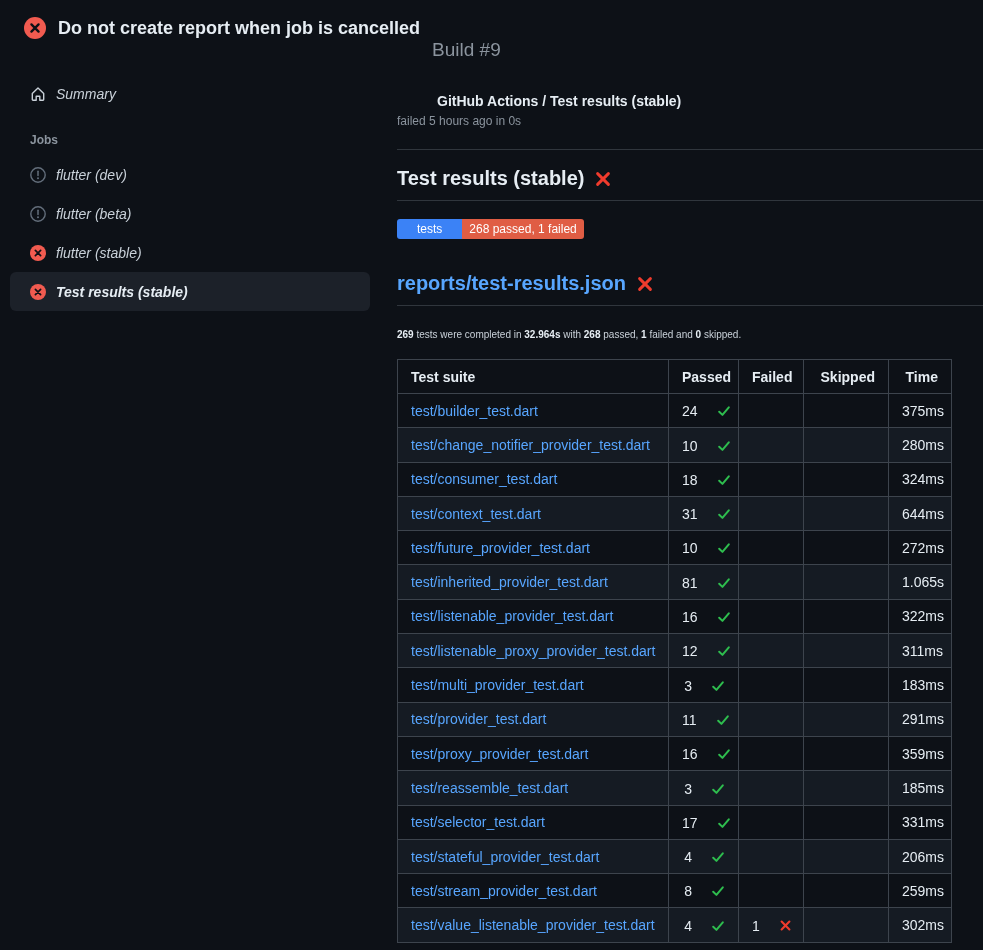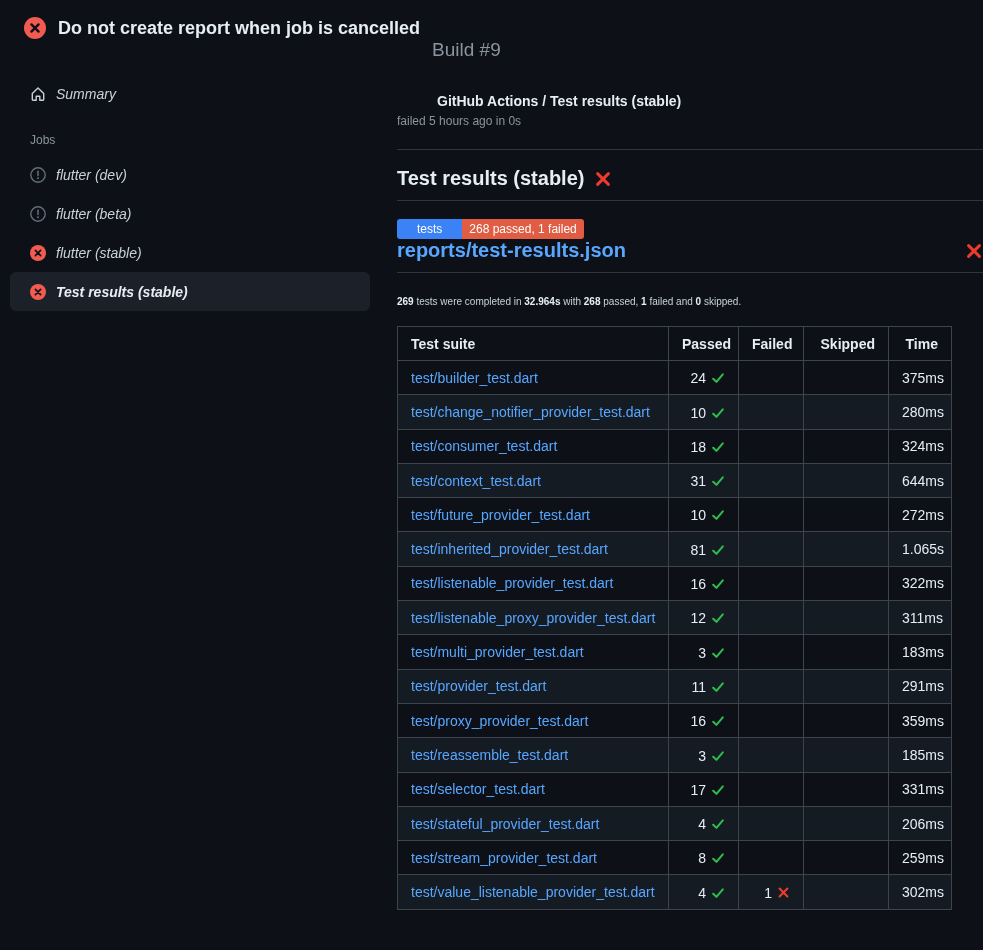--- a/index.html
+++ b/index.html
@@ -55,20 +55,21 @@
   .side-item .s-icon { width: 16px; height: 16px; flex: none; }
   .side-item.selected {
     background: #1c2129;
     font-weight: bold;
     color: #e6edf3;
   }
   .jobs-label {
     margin: 20px 0 8px 30px;
     font-size: 12px;
     color: #8b949e;
+    font-weight: bold;
   }
 
   
   .main {
     flex: 1;
     padding: 37px 0 24px 17px;
     min-width: 0;
   }
   .breadcrumb {
     font-size: 14px;
@@ -88,28 +89,28 @@
     display: flex;
     align-items: center;
     gap: 10px;
     font-size: 20px;
     font-weight: bold;
     color: #e6edf3;
     padding-bottom: 10px;
     border-bottom: 1px solid #30363d;
   }
   .report-heading {
+    margin-top: 33px;
     display: flex;
     align-items: center;
     gap: 10px;
     font-size: 20px;
     font-weight: bold;
     padding-bottom: 10px;
     border-bottom: 1px solid #30363d;
-    justify-content: space-between;
   }
   .report-heading a {
     color: #58a6ff;
     text-decoration: none;
   }
   .x-icon-large { width: 18px; height: 18px; flex: none; }
 
   
   .badge {
     margin-top: 18px;
@@ -153,21 +154,21 @@
     text-align: right;
   }
   table.results th.col-suite { text-align: left; }
   table.results td { text-align: right; color: #e6edf3; }
   table.results td.cell-suite { text-align: left; }
   table.results td.cell-suite a { color: #58a6ff; text-decoration: none; }
   table.results tbody tr:nth-child(even) { background: #151b23; }
   .num-cell {
     display: inline-flex;
     align-items: center;
-    gap: 5px;
+    gap: 19px;
     vertical-align: middle;
   }
   .num-cell svg { flex: none; }
 </style>
 </head>
 <body>
 
 <div class="top-header">
   <span>
     <svg class="icon-svg" width="22" height="22" viewBox="0 0 16 16">

